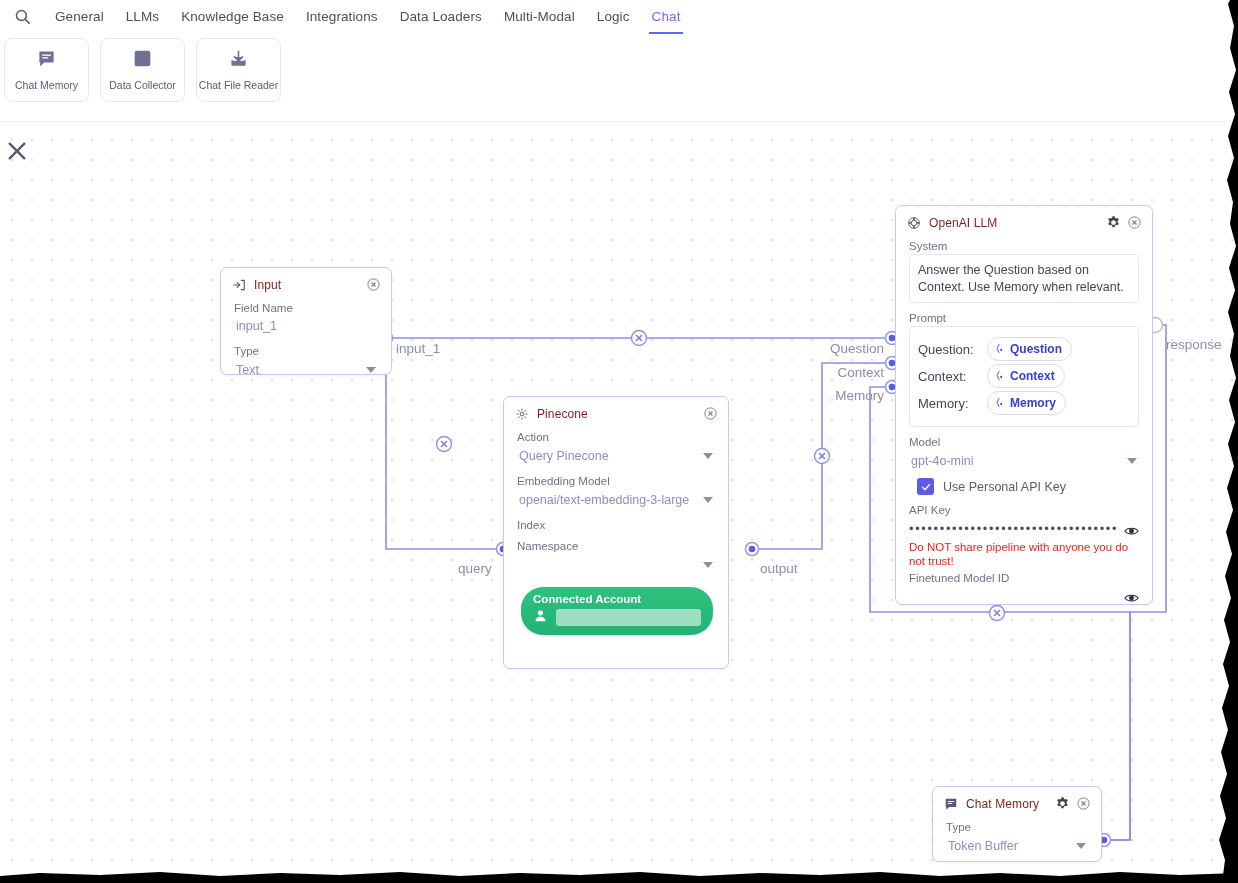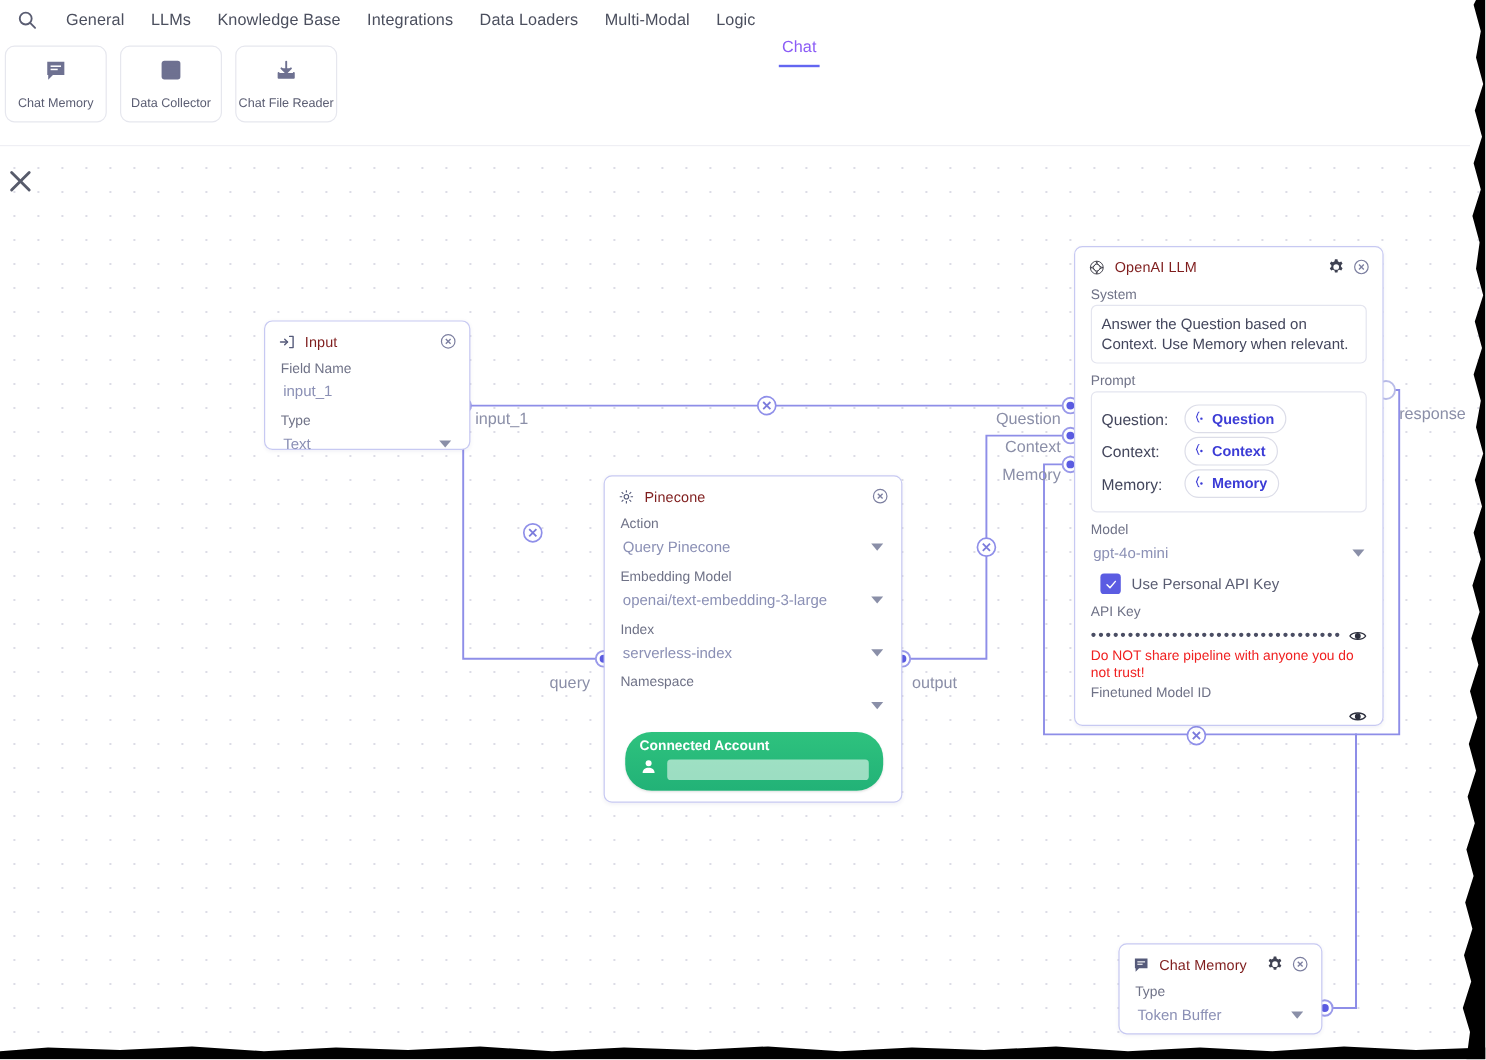--- a/index.html
+++ b/index.html
@@ -6,21 +6,21 @@
   html, body {
     width: 1238px; height: 883px;
     font-family: "Liberation Sans", sans-serif;
     background: #ffffff;
     overflow: hidden;
   }
   #root { position: relative; width: 1238px; height: 883px; background:#fff; }
 
   
   .topbar { position:absolute; left:0; top:0; width:1238px; height:110px; background:#fff; }
-  .tabrow { position:absolute; left:0; top:0; height:32px; display:flex; align-items:flex-start; }
+  .tabrow { position:absolute; left:0; top:0; height:32px; display:flex; align-items:flex-end; }
   .searchbtn { width:44px; height:32px; display:flex; align-items:center; justify-content:center; }
   .searchbtn svg { width:17px; height:17px; }
   .tab {
     font-size:13.5px; color:#4b4f5e; padding:0 11px; height:32px;
     display:flex; align-items:center; white-space:nowrap; cursor:pointer;
     letter-spacing:0.1px;
   }
   .tab.active { color:#8b5cf6; position:relative;margin-top:22px; }
   .tab.active::after {
     content:""; position:absolute; left:8px; right:8px; bottom:-2px; height:2px; background:#6366f1;
@@ -74,21 +74,21 @@
     display:flex; align-items:center; justify-content:space-between; cursor:pointer;
     padding:3px 0 3px 2px; min-height:21px;
   }
   .selectrow .sv { font-size:12.5px; color:#8b90b5; }
   .caret { width:0;height:0;border-left:5px solid transparent;border-right:5px solid transparent;border-top:6px solid #8a8fa8; margin-right:2px; }
 
   
   #node-input { left:220px; top:267px; width:172px; height:108px; }
 
   
-  #node-pinecone { left:503px; top:396px; width:249px; height:273px; }
+  #node-pinecone { left:503px; top:396px; width:226px; height:273px; }
   .greenbadge {
     margin:12px 2px 0 4px; background:linear-gradient(180deg,#2ec27e 0%,#22b277 100%);
     border-radius:22px; padding:6px 12px 8px 12px; position:relative; cursor:pointer;
     box-shadow:0 1px 2px rgba(0,0,0,.12);
   }
   .greenbadge .gtitle { color:#ffffff; font-size:11.5px; font-weight:bold; margin-bottom:3px; }
   .growrow { display:flex; align-items:center; gap:8px; }
   .growrow svg { width:15px; height:15px; fill:#ffffff; flex:0 0 auto; }
   .redacted { flex:1; height:17px; background:rgba(255,255,255,.55); border-radius:3px; }
 
@@ -325,24 +325,20 @@
       <div class="selectrow">
         <span class="sv">Query Pinecone</span>
         <span class="caret"></span>
       </div>
       <div class="flabel">Embedding Model</div>
       <div class="selectrow">
         <span class="sv">openai/text-embedding-3-large</span>
         <span class="caret"></span>
       </div>
       <div class="flabel">Index</div>
-      <div class="selectrow">
-        <span class="sv">serverless-index</span>
-        <span class="caret"></span>
-      </div>
       <div class="flabel">Namespace</div>
       <div class="selectrow">
         <span class="sv"></span>
         <span class="caret"></span>
       </div>
       <div class="greenbadge">
         <div class="gtitle">Connected Account</div>
         <div class="growrow">
           <span>
             <svg viewBox="0 0 24 24">

